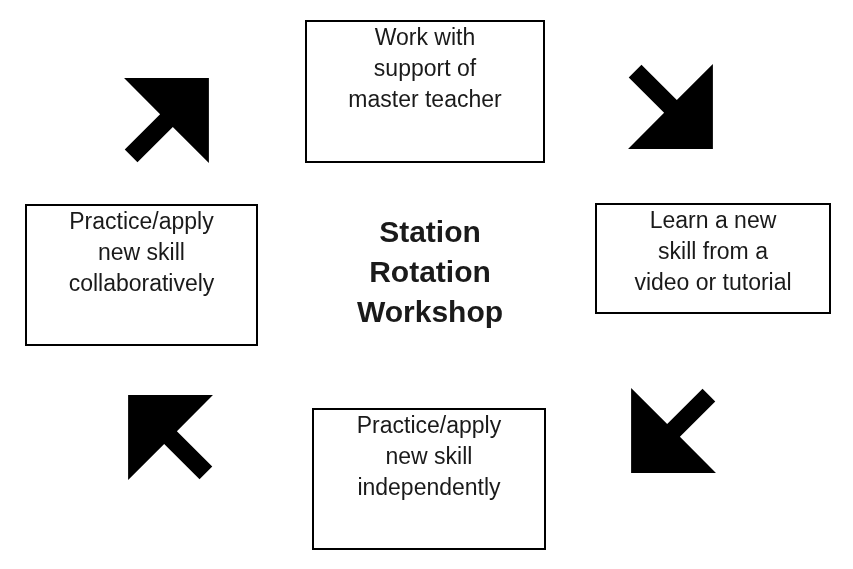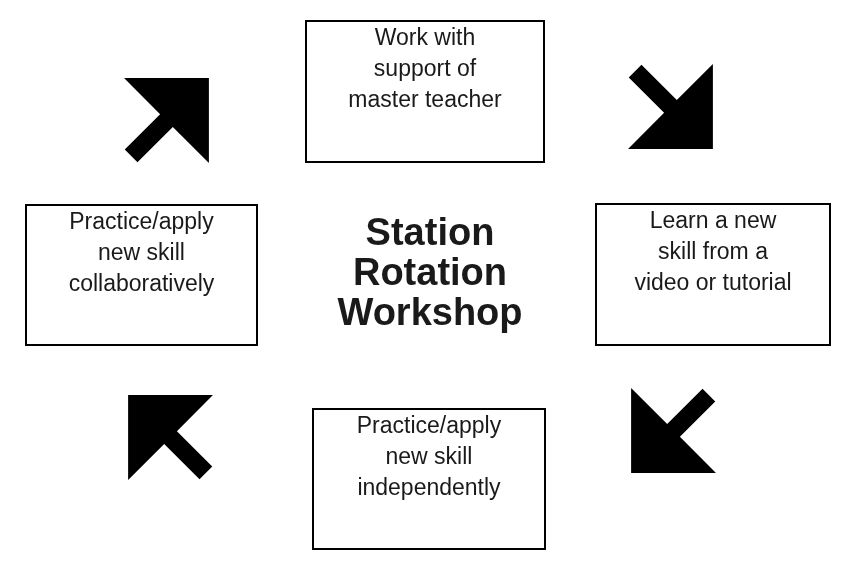--- a/index.html
+++ b/index.html
@@ -26,28 +26,28 @@
     justify-content:center;
     text-align:center;
   }
   .station-text{
     font-size:23px;
     line-height:31px;
     color:var(--text);
     white-space:pre-line;
   }
   .box-top{left:305px;top:20px;width:240px;height:143px;}
-  .box-right{left:595px;top:203px;width:236px;height:143px;}
+  .box-right{left:595px;top:203px;width:236px;height:111px;}
   .box-bottom{left:312px;top:408px;width:234px;height:142px;}
   .box-left{left:25px;top:204px;width:233px;height:142px;}
   .center-title{
     position:absolute;
     left:328px;top:212px;width:204px;
     text-align:center;
-    font-size:38px;
+    font-size:30px;
     line-height:40px;
     font-weight:bold;
     color:var(--text);
     white-space:pre-line;
   }
   .arrow{
     position:absolute;
     width:112px;height:112px;
   }
   .arrow svg{display:block;width:100%;height:100%;}

